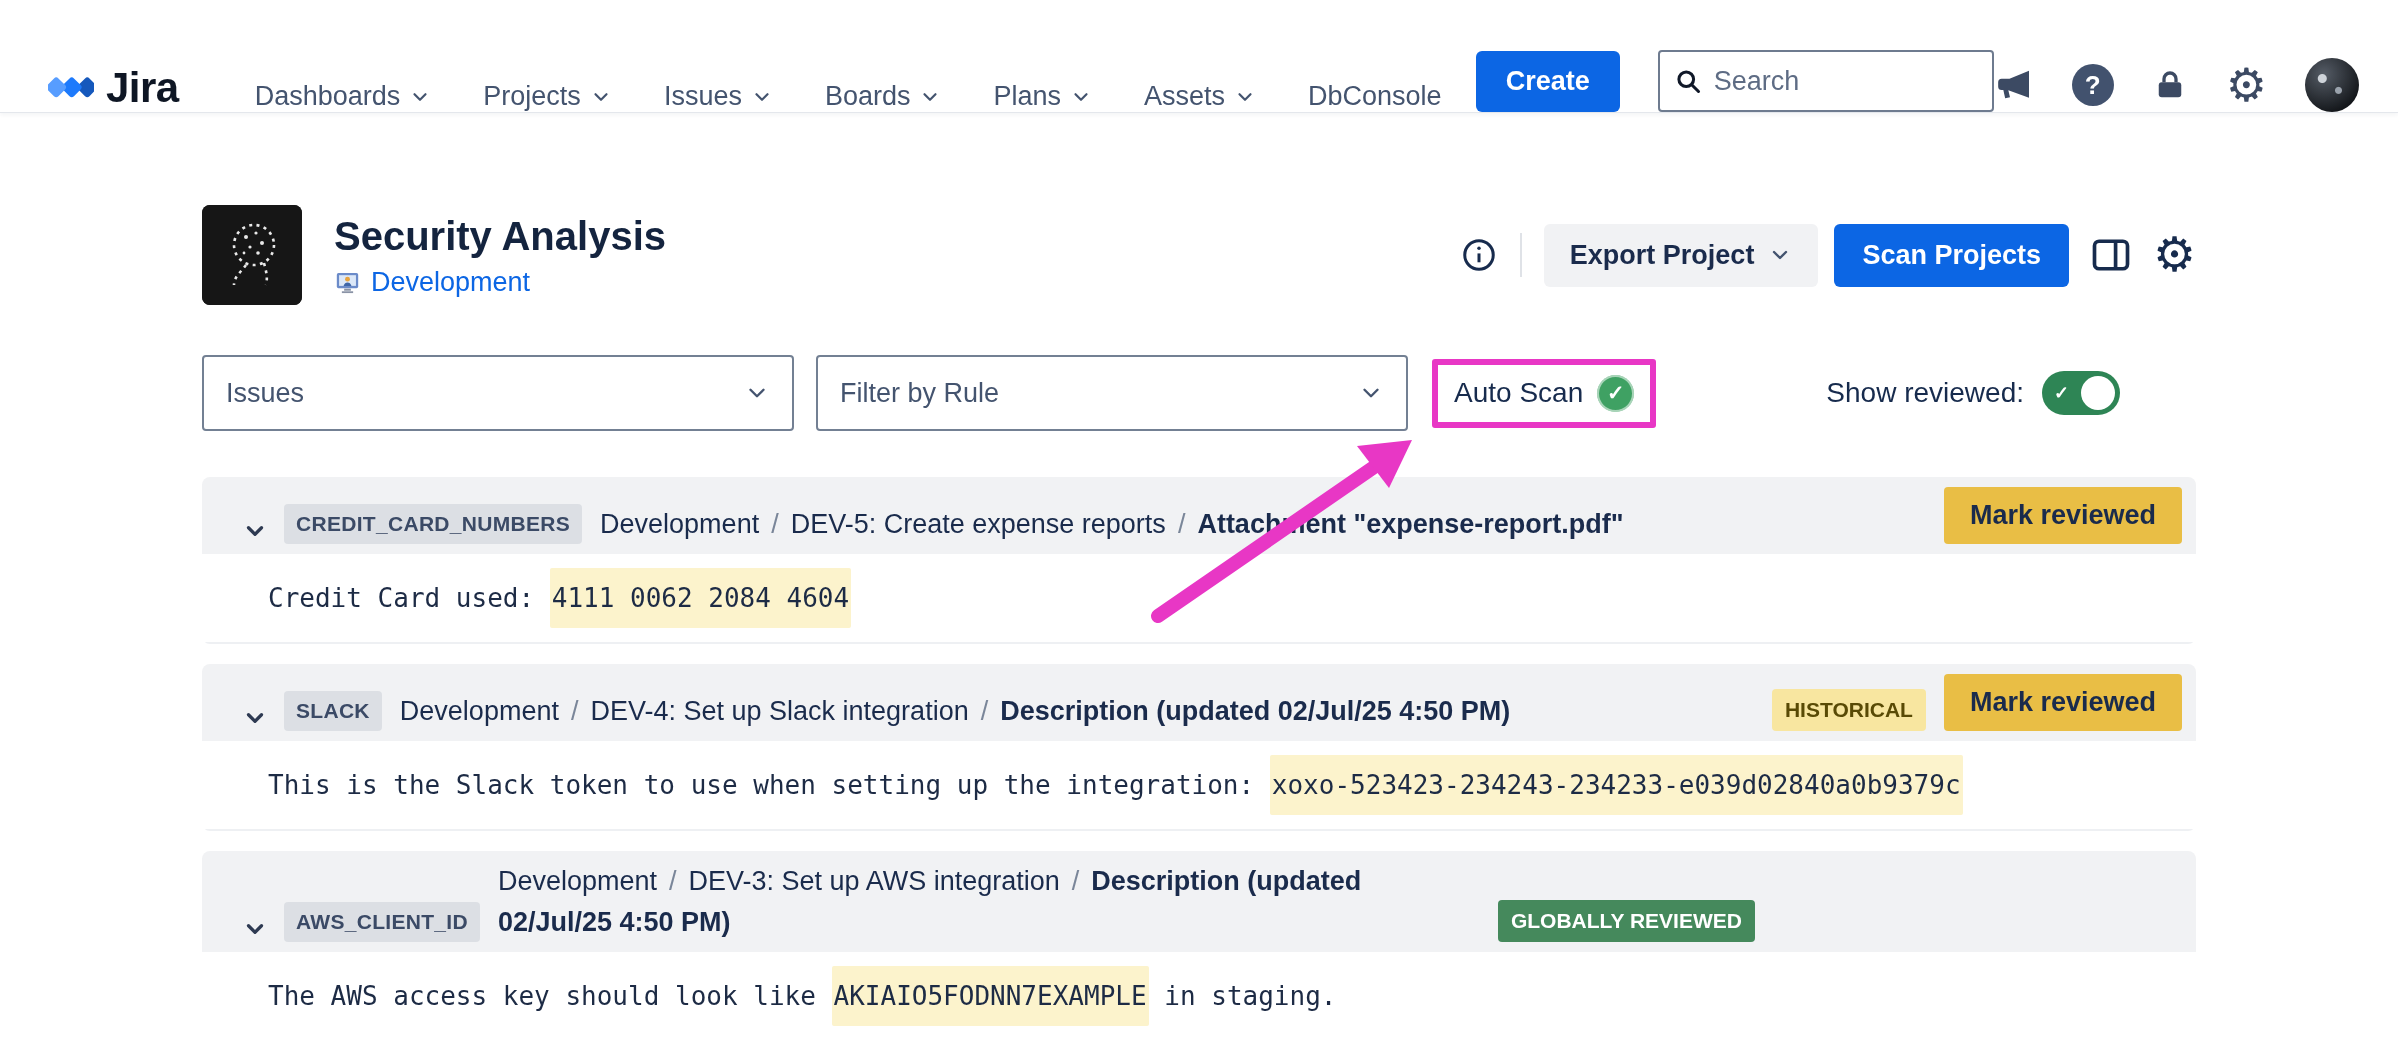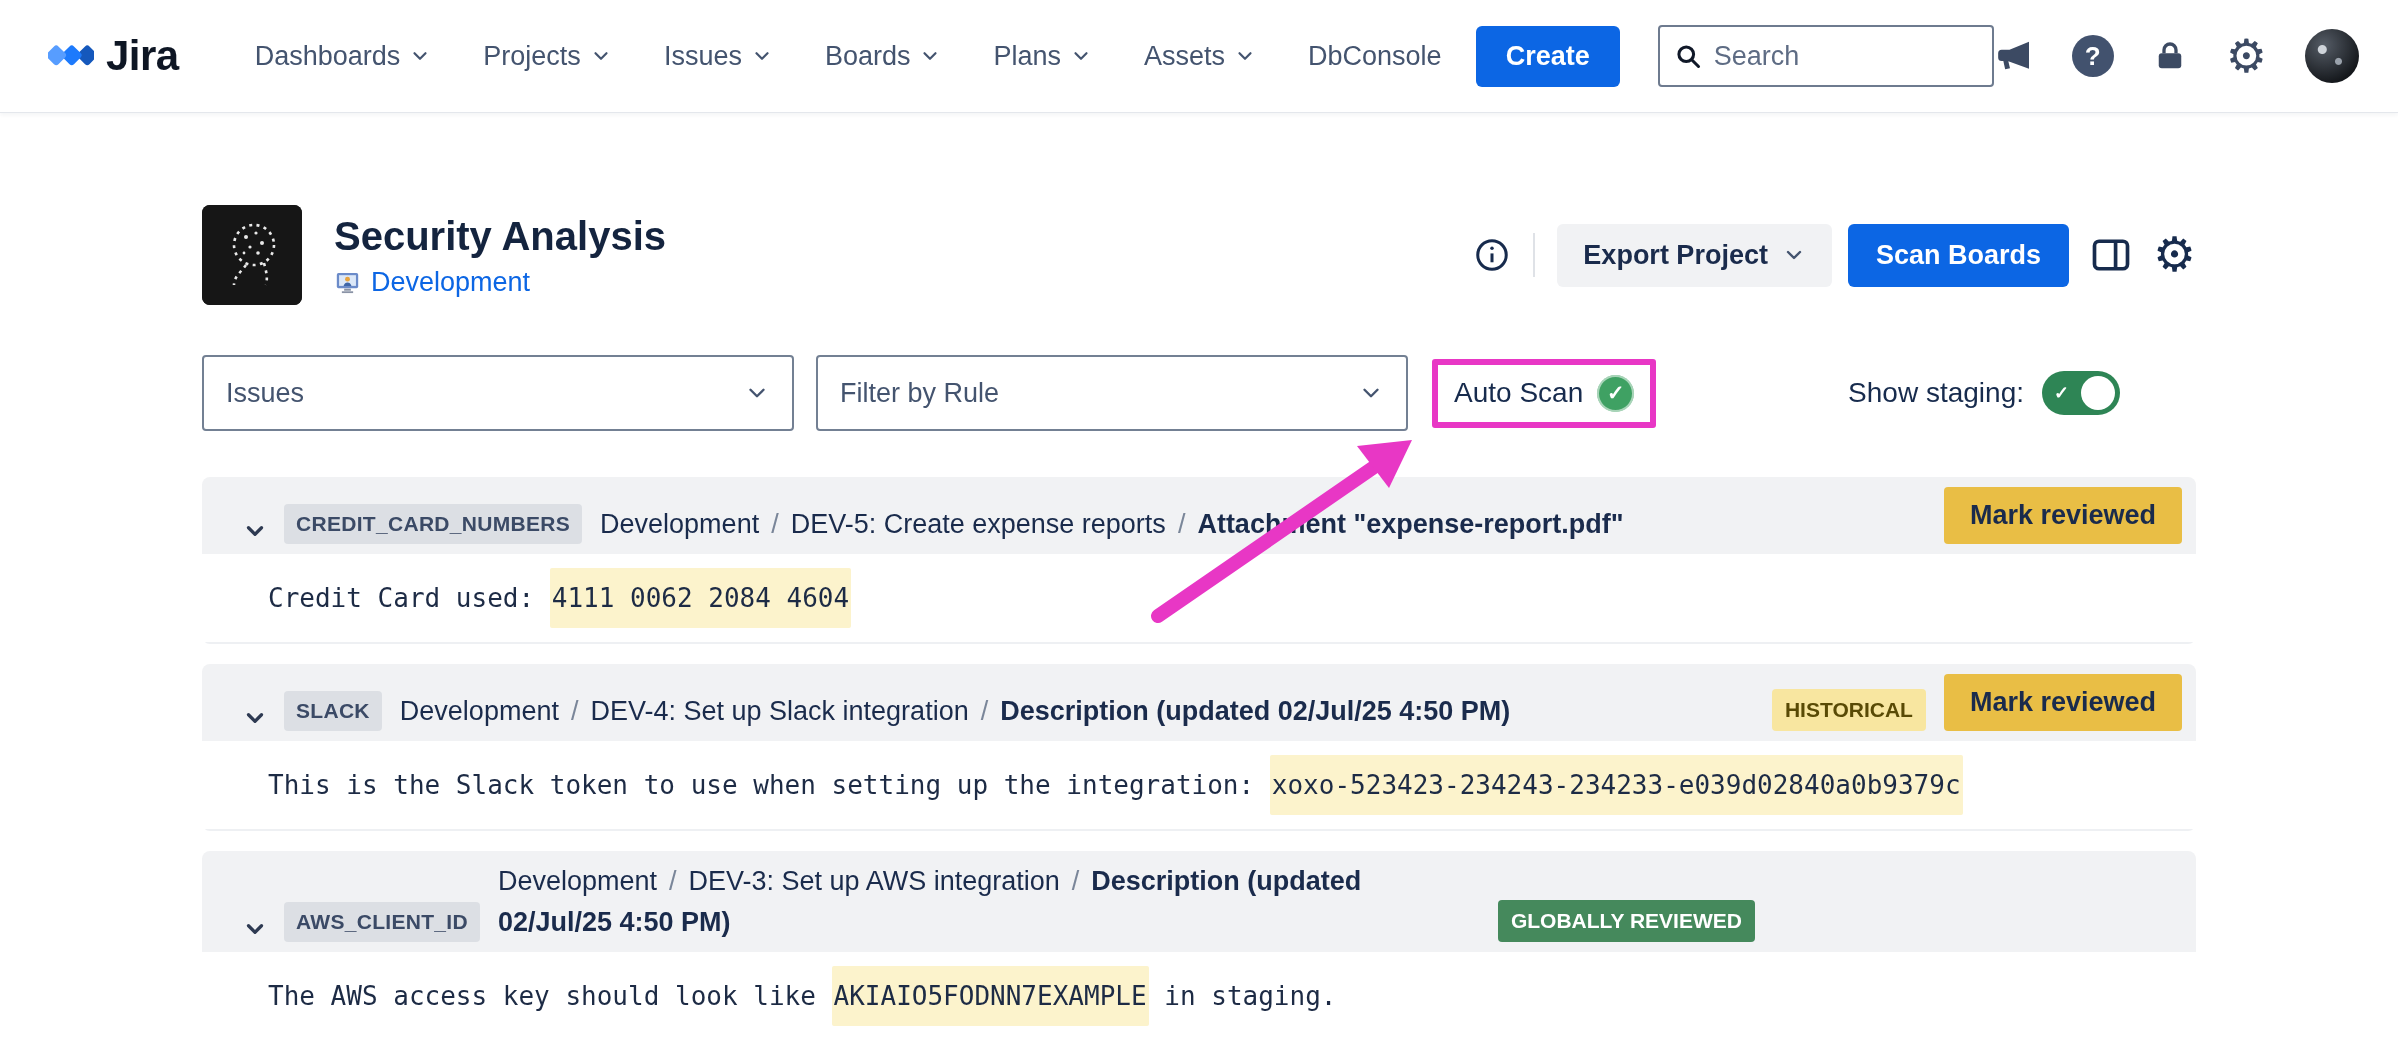--- a/index.html
+++ b/index.html
@@ -7,21 +7,21 @@
   body {
     background:#ffffff;
     font-family:"Liberation Sans", sans-serif;
     color:#172B4D;
     overflow:hidden;
     position:relative;
   }
 
   
   .navbar {
-    height:113px; display:flex; align-items:center;
+    height:113px; display:flex; align-items:flex-end;
     padding:0 48px;
     border-bottom:1px solid #E4E7EC;
     box-shadow:0 2px 4px rgba(9,30,66,0.05);
     background:#fff;
   }
   .brand { display:flex; align-items:center; gap:12px; cursor:pointer; }
   .brand-text { font-size:42px; font-weight:600; color:#0E1624; letter-spacing:-0.5px; }
 
   .nav-items { display:flex; align-items:center; gap:52px; margin-left:76px; }
   .nav-item { display:flex; align-items:center; gap:9px; font-size:27px; font-weight:500; color:#44546F; cursor:pointer; white-space:nowrap; }
@@ -299,21 +299,21 @@
       </button>
       <span class="v-divider"></span>
       <button class="btn-subtle">
         <span>Export Project</span>
         <span class="chev">
             <svg width="24" height="24" viewBox="0 0 24 24" fill="none" stroke="currentColor" stroke-width="2.4" stroke-linecap="round" stroke-linejoin="round">
               <path d="M6 9l6 6 6-6"></path>
             </svg>
           </span>
       </button>
-      <button class="btn-primary">Scan Boards</button>
+      <button class="btn-primary">Scan Projects</button>
       <button class="icon-btn">
         <svg width="44" height="44" viewBox="0 0 24 24" fill="none" stroke="currentColor" stroke-width="2">
             <rect x="3" y="4.5" width="18" height="15" rx="2.5"></rect>
             <line x1="14.5" y1="4.5" x2="14.5" y2="19.5"></line>
           </svg>
       </button>
       <button class="icon-btn">
         <span class="gear-glyph-dark">⚙</span>
       </button>
     </div>
@@ -340,21 +340,21 @@
     <div class="auto-scan-box">
       <div class="auto-scan-inner">
         <span class="auto-scan-label">Auto Scan</span>
         <span class="scan-check">
           <span>✓</span>
         </span>
       </div>
     </div>
 
     <div class="reviewed-control">
-      <span class="reviewed-label">Show staging:</span>
+      <span class="reviewed-label">Show reviewed:</span>
       <button class="toggle">
         <span class="toggle-check">✓</span>
         <span class="toggle-knob"></span>
       </button>
     </div>
   </div>
 
   <section class="findings">
 
     <div class="card">

